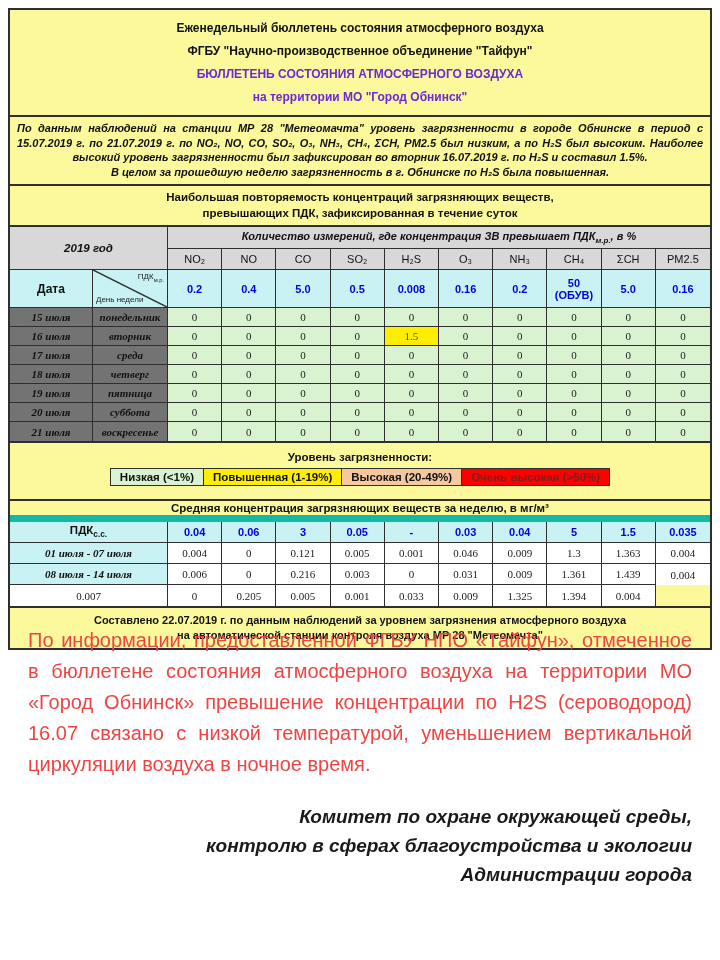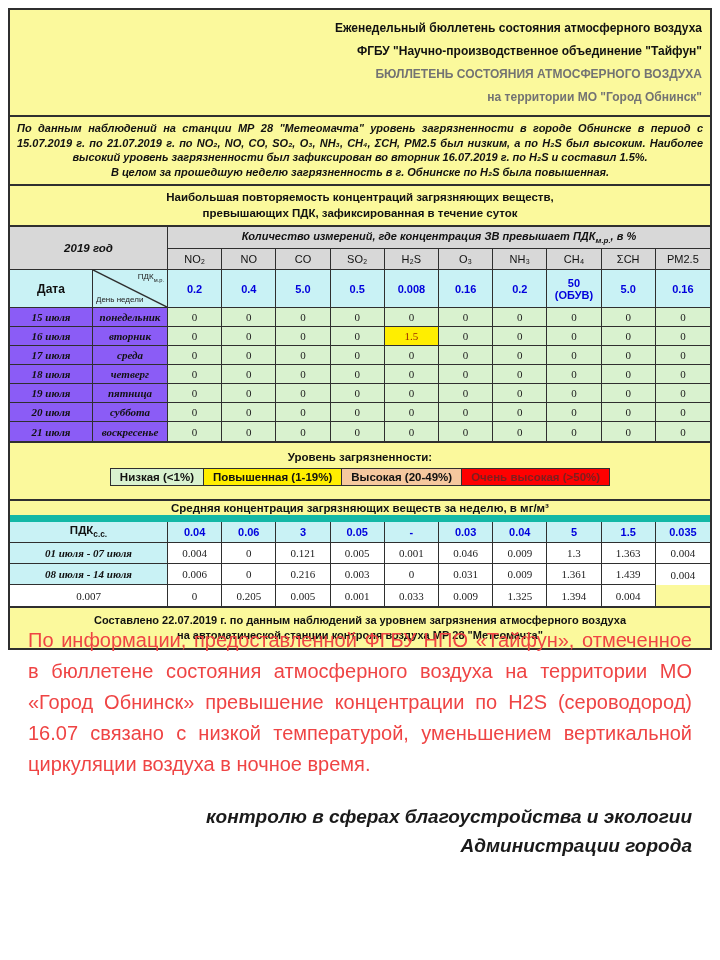--- a/index.html
+++ b/index.html
@@ -8,23 +8,23 @@
     font-family:"Liberation Sans","DejaVu Sans",sans-serif;color:#111;
   }
   .bulletin{
     position:absolute;left:8px;top:8px;width:704px;box-sizing:border-box;
     background:#fbf99c;border:2px solid #2f2f2f;
   }
   .section{border-top:2px solid #2f2f2f;}
   .section:first-child{border-top:none;}
 
   
-  .b-header{padding:7px 8px 6px 8px;text-align:right;}
+  .b-header{padding:7px 8px 6px 8px;text-align:center;}
   .b-title{font-weight:bold;font-size:12px;line-height:23px;color:#111;}
-  .b-title.blue{color:#737373;}
+  .b-title.blue{color:#6d28d9;}
 
   
   .b-summary{padding:4px 7px 5px 7px;font-size:11px;font-weight:bold;font-style:italic;}
   .b-summary .main{margin:0;text-align:justify;text-align-last:center;line-height:14.5px;}
   .b-summary .last{margin:0;text-align:center;line-height:14.5px;}
 
   
   .t1-title{padding:4px 6px;text-align:center;font-weight:bold;font-size:11.5px;line-height:15.5px;white-space:pre-line;}
 
   
@@ -52,21 +52,21 @@
   .cell-date-h{font-weight:bold;font-size:12px;}
   .cell-diag{position:relative;padding:0;}
   .cell-diag svg{position:absolute;inset:0;width:100%;height:100%;}
   .diag-top{position:absolute;top:2px;right:3px;font-size:8px;color:#222;}
   .diag-bottom{position:absolute;bottom:3px;left:3px;font-size:8px;color:#222;}
   .pdk-val{color:#0000dd;font-weight:bold;white-space:pre-line;line-height:12px;}
 
   
   .t1-body{grid-auto-rows:19px;}
   .t1-body .c{background:#d9f2cf;font-family:"Liberation Serif","DejaVu Serif",serif;color:#222;}
-  .t1-body .c.date,.t1-body .c.wday{background:#8b5cf6;font-style:italic;font-weight:bold;color:#111;}
+  .t1-body .c.date,.t1-body .c.wday{background:#737373;font-style:italic;font-weight:bold;color:#111;}
   .t1-body .c.hl{background:#ffee00;color:#9c2a00;}
   .t1-body .c:nth-last-child(-n+12){border-bottom:none;}
 
   
   .legend{padding:6px 0 13px 0;text-align:center;}
   .legend-title{font-weight:bold;font-size:11.5px;line-height:16px;}
   .legend-row{display:flex;justify-content:center;margin-top:3px;text-align:center;}
   .legend-box{border:1px solid #2f2f2f;margin-left:-1px;padding:2px 9px;font-weight:bold;font-size:11.5px;}
   .legend-box:first-child{margin-left:0;}
   .lv0{background:#d9f2cf;color:#111;}
@@ -304,16 +304,17 @@
   </div>
 
   <div class="section b-footer">Составлено 22.07.2019 г. по данным наблюдений за уровнем загрязнения атмосферного воздуха
 на автоматической станции контроля воздуха МР 28 "Метеомачта"</div>
 
 </div>
 
 <div class="note">
   <p class="note-par">По информации, предоставленной ФГБУ НПО «Тайфун», отмеченное в бюллетене состояния атмосферного воздуха на территории МО «Город Обнинск» превышение концентрации по H2S (сероводород) 16.07 связано с низкой температурой, уменьшением вертикальной циркуляции воздуха в ночное время.</p>
   <div class="sig">
+    <div>Комитет по охране окружающей среды,</div>
     <div>контролю в сферах благоустройства и экологии</div>
     <div>Администрации города</div>
   </div>
 </div>
 
 </body></html>

